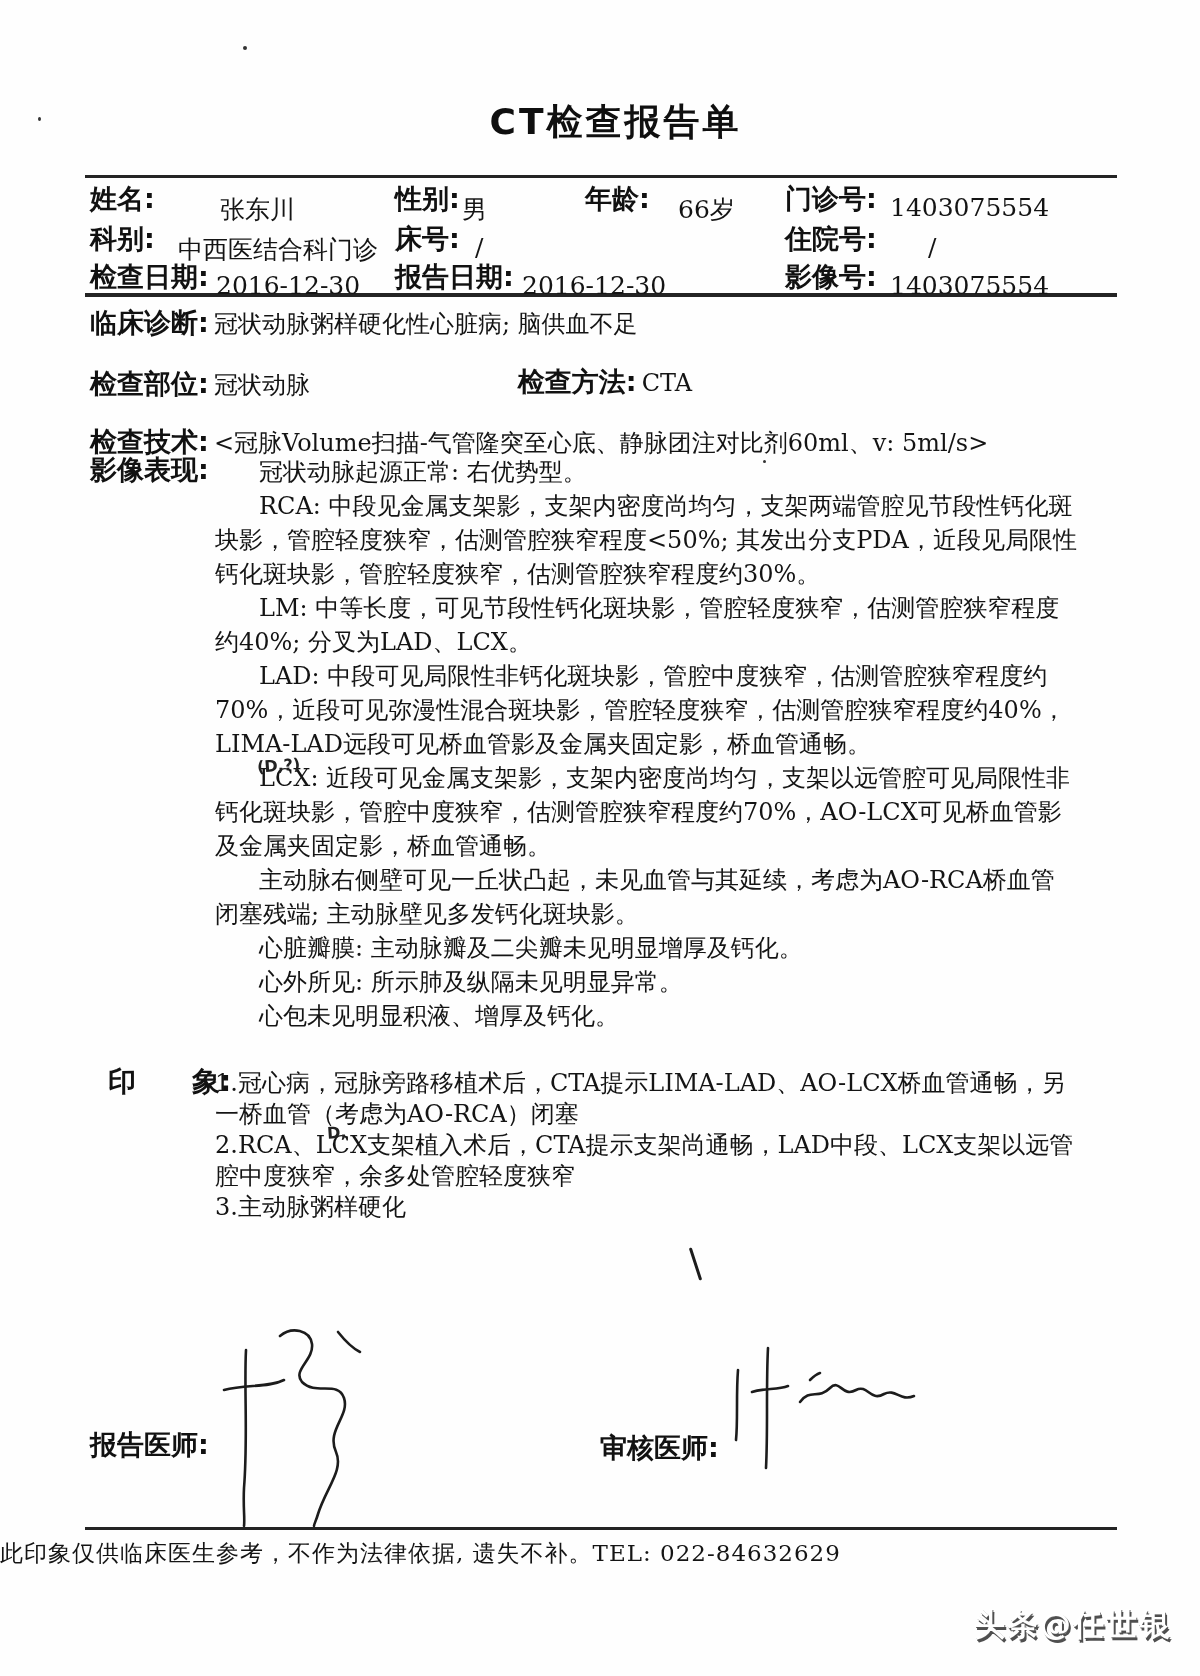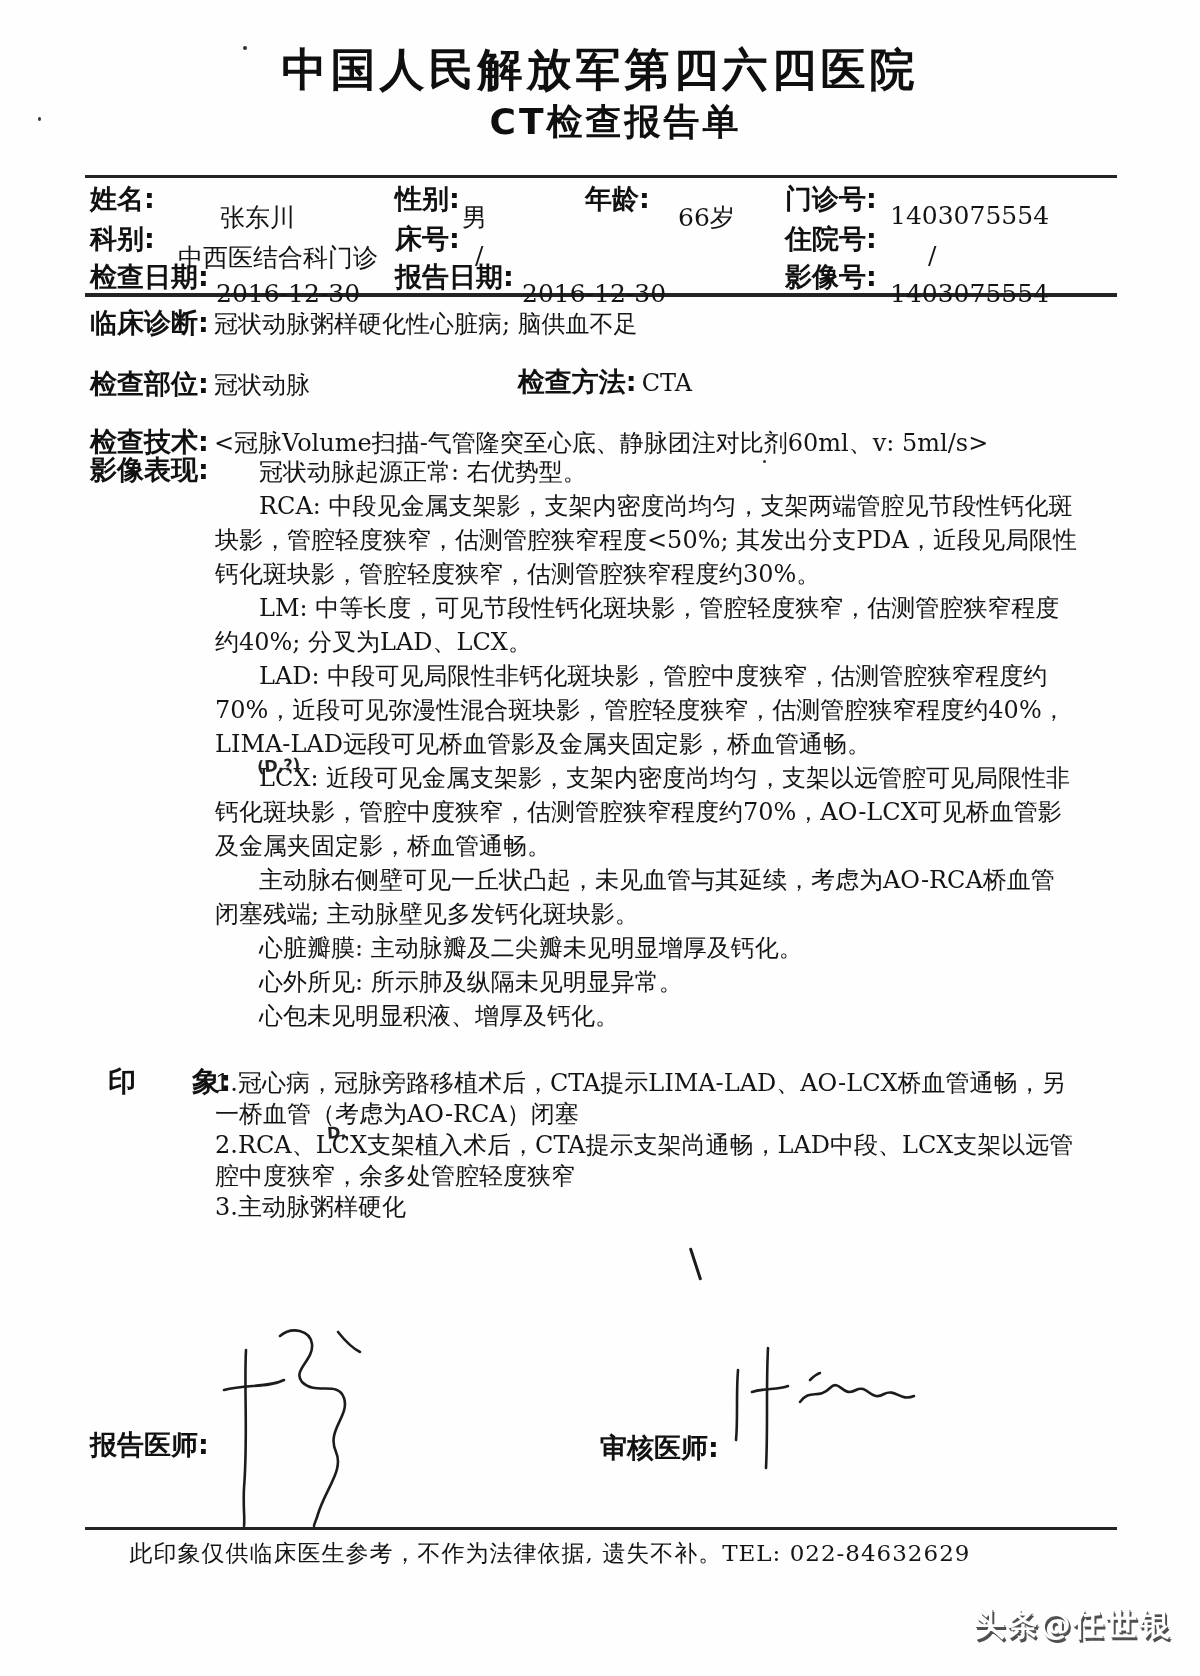--- a/index.html
+++ b/index.html
@@ -36,21 +36,21 @@
   .rule-top    { top: 175px; height: 3px; }
   .rule-mid    { top: 293px; height: 4px; }
   .rule-bottom { top: 1527px; height: 3px; }
   
   .info-row { position: absolute; left: 90px; width: 1030px; height: 40px; }
   .info-row span { position: absolute; white-space: nowrap; }
   .row-1 { top: 181px; }
   .row-2 { top: 221px; }
   .row-3 { top: 259px; }
   .info-row .lbl { font-size: 27px; }
-  .info-row .val { font-size: 25px; top: 20px; }
+  .info-row .val { font-size: 25px; top: 12px; }
   
   .field-row { position: absolute; left: 90px; width: 1030px; white-space: nowrap; }
   .field-row .lbl { font-size: 27px; display: inline-block; }
   .field-row .val { font-size: 24px; }
   .f-dx   { top: 305px; }
   .f-part { top: 346px; margin-top: 20px; }
   .f-meth { top: 364px; text-align: center; }
   .f-tech { top: 424px; }
   
   .findings-label {
@@ -86,21 +86,21 @@
   .sig-label { position: absolute; font-size: 27px; white-space: nowrap; }
   .sig-report-label { left: 90px;  top: 1427px; }
   .sig-review-label { left: 600px; top: 1430px; }
   .sig-svg { position: absolute; overflow: visible; }
   .sig-svg path { fill: none; stroke: #1c1c1c; stroke-width: 2.6; stroke-linecap: round; }
   .sig-report { left: 218px; top: 1318px; }
   .sig-review { left: 722px; top: 1340px; }
   
   .footer-text {
     position: absolute; left: 0; top: 1538px; width: 1100px;
-    text-align: center; font-size: 23px; letter-spacing: 1px;
+    font-size: 23px; letter-spacing: 1px;
   }
   
   .watermark {
     position: absolute; right: 28px; top: 1604px;
     font-family: "DejaVu Sans", "Liberation Sans", sans-serif;
     font-size: 31px; font-weight: bold; letter-spacing: 2px;
     color: #ffffff;
     text-shadow: 2px 3px 0 #4f4f4f, 1px 1px 0 #6a6a6a;
   }
   
@@ -112,21 +112,20 @@
     position: absolute; left: 694px; top: 1247px;
     width: 3px; height: 34px; background: #1c1c1c;
     transform: rotate(-18deg); border-radius: 2px;
   }
 </style>
 </head>
 <body>
 
 <div class="page">
 
-  <div class="hospital-title">中国人民解放军第四六四医院</div>
   <div class="report-title">CT检查报告单</div>
 
   <div class="rule rule-top"></div>
   <div class="rule rule-mid"></div>
   <div class="rule rule-bottom"></div>
 
   <div>
     <div class="info-row row-1">
       <span class="lbl" style="left:0">姓名:</span>
       <span class="val" style="left:130px">张东川</span>

